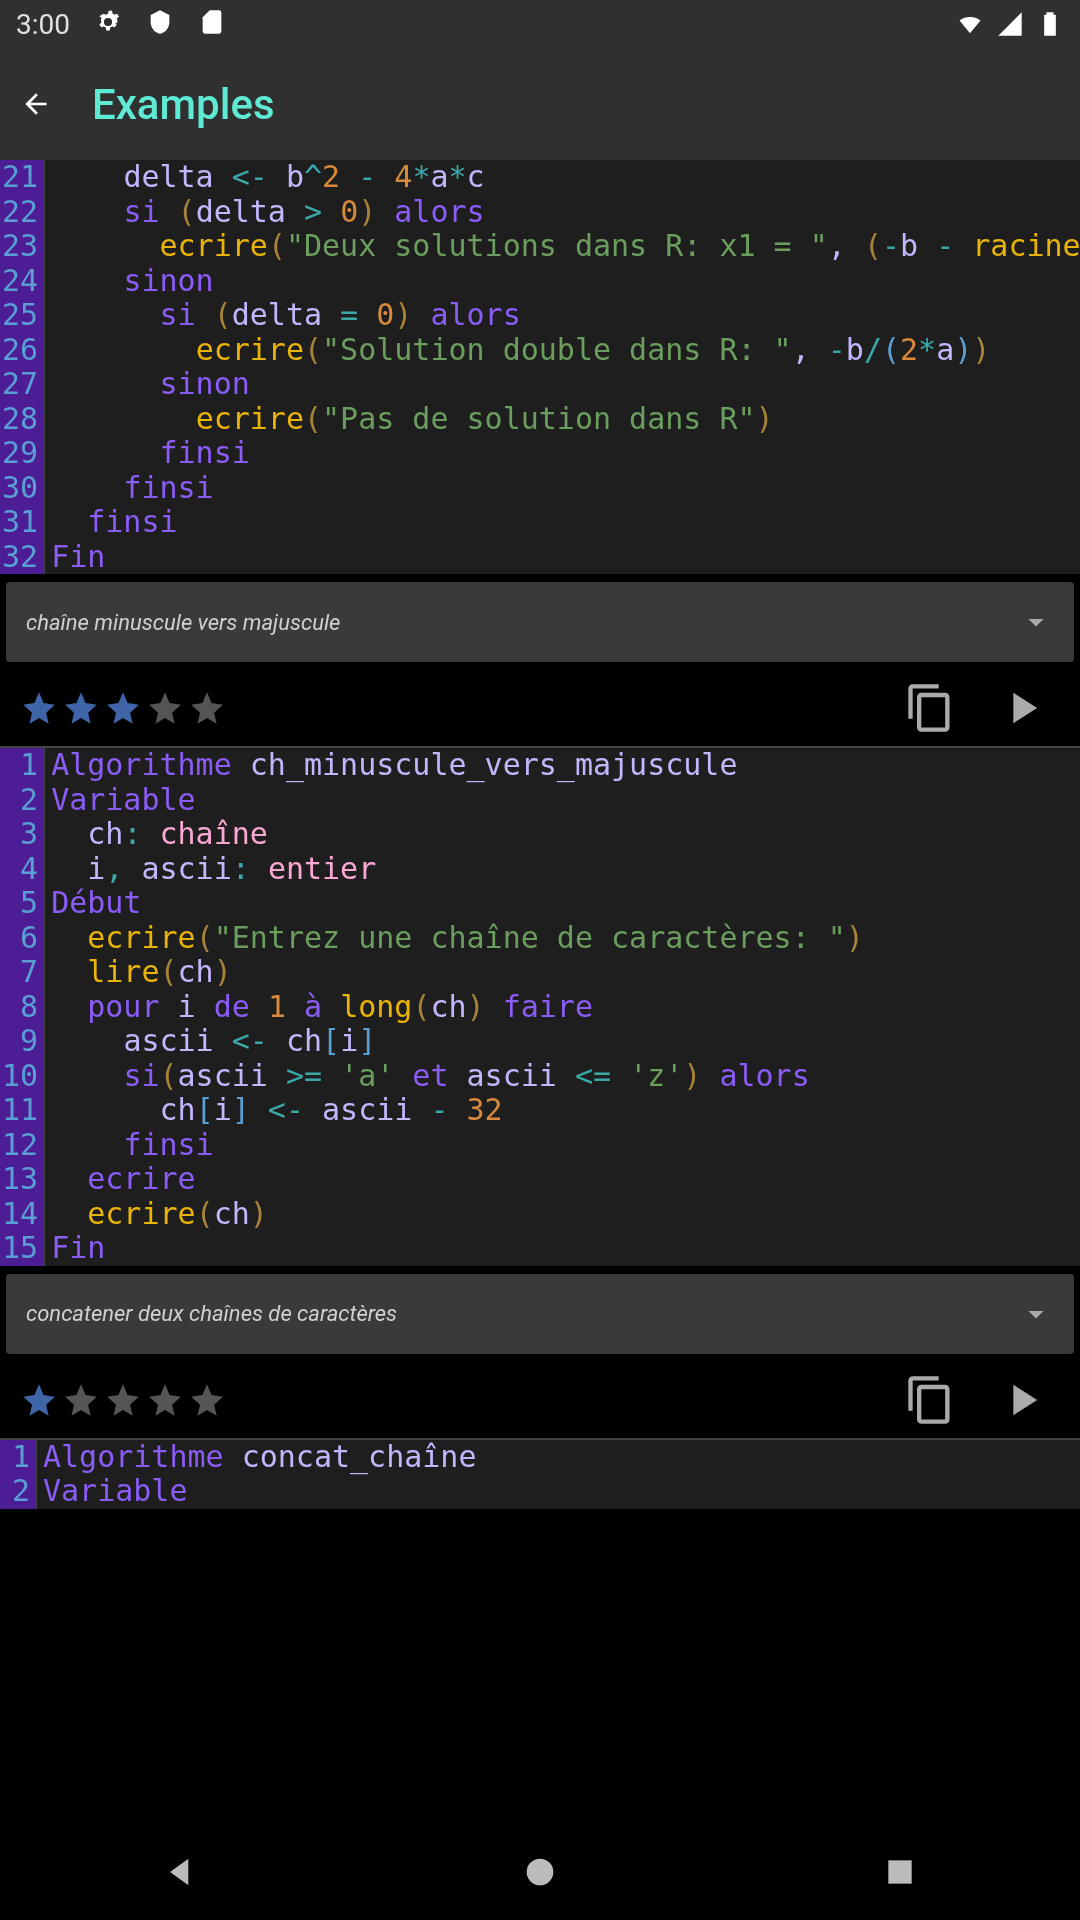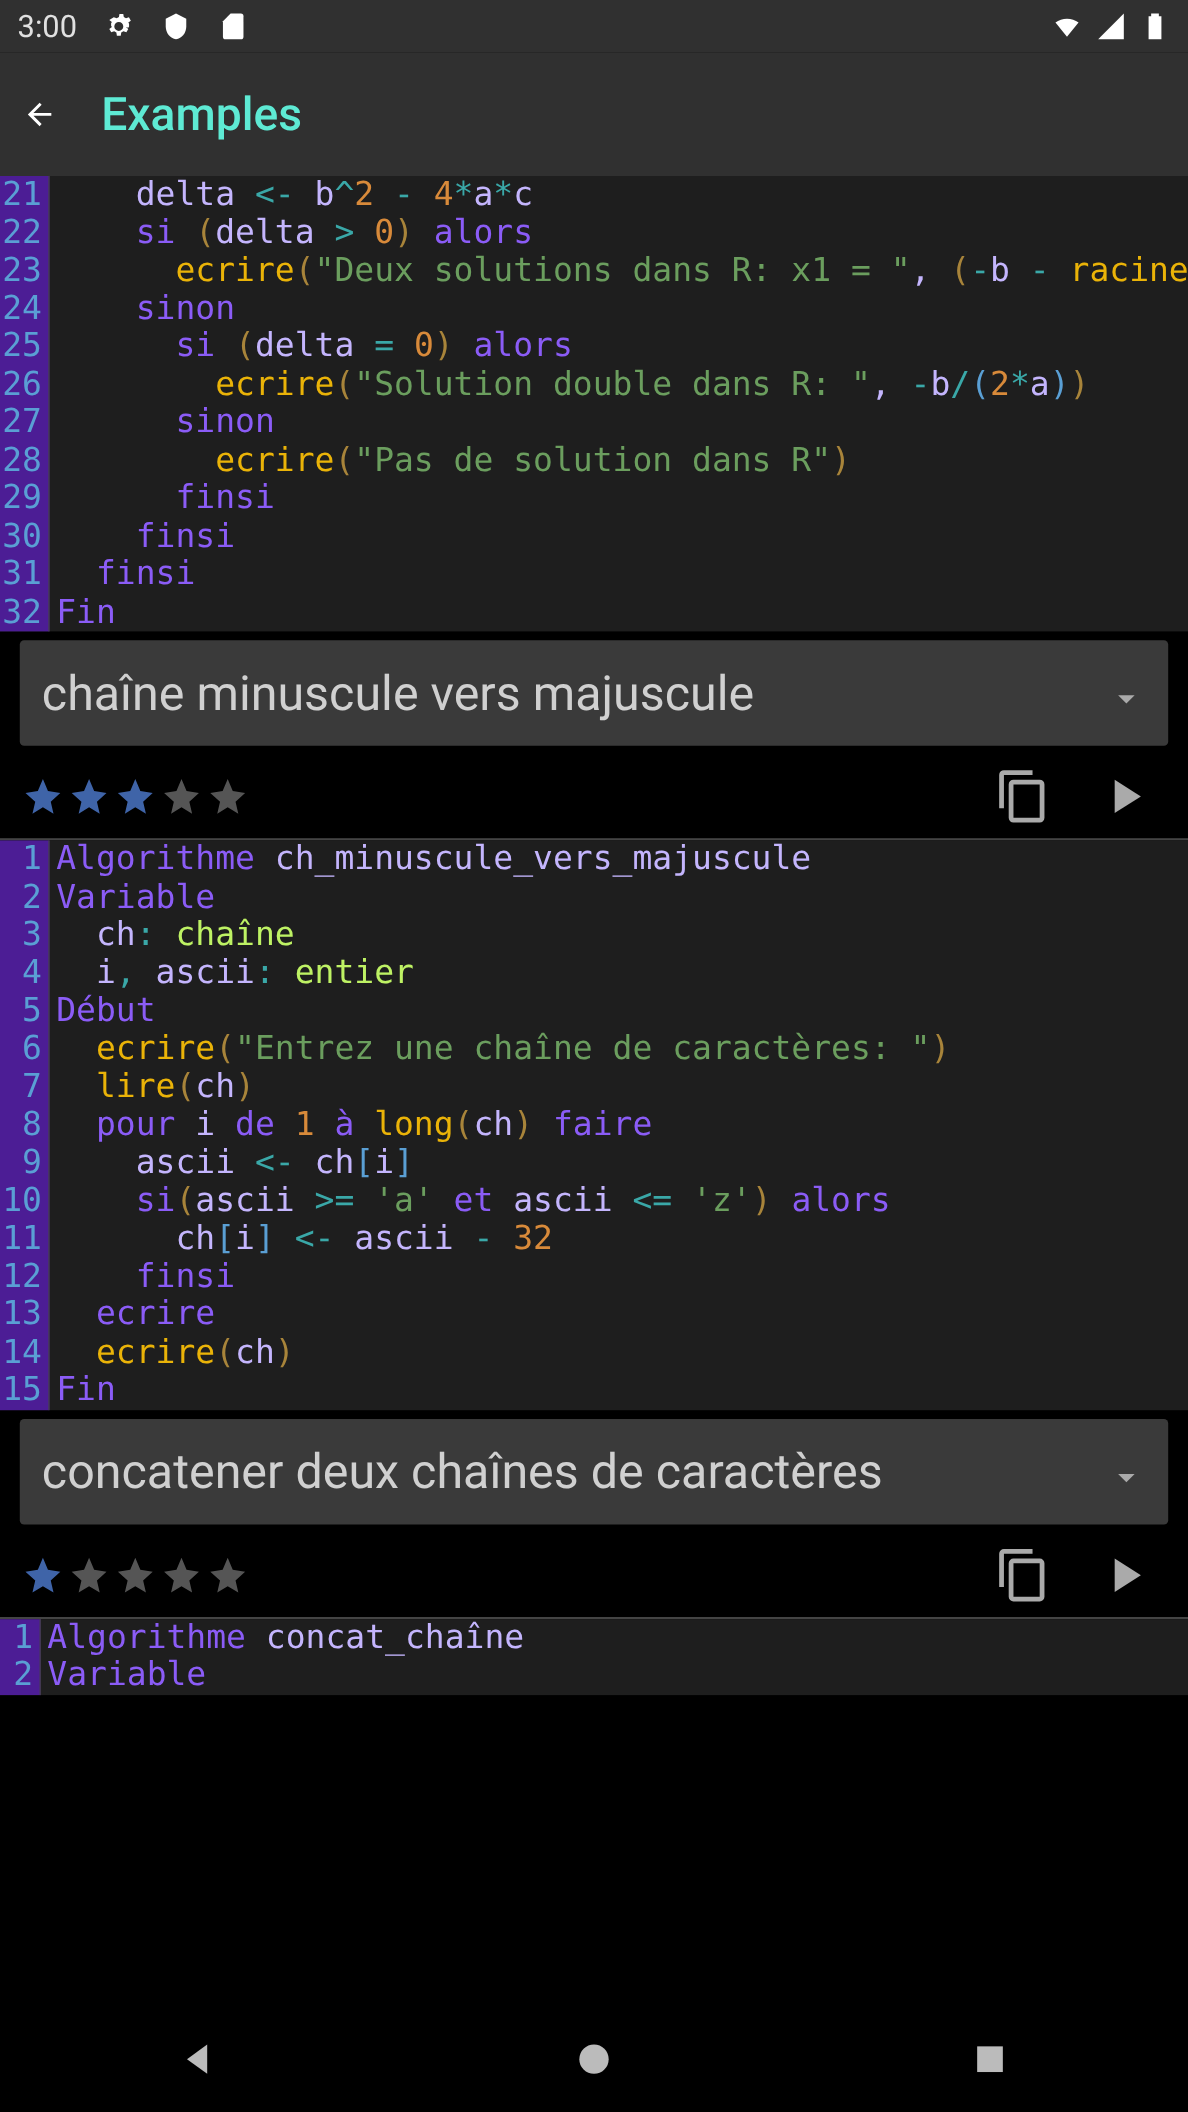--- a/index.html
+++ b/index.html
@@ -12,21 +12,21 @@
   overflow: hidden;
 }
 .status-bar {
   height: 48px;
   background: #303030;
   display: flex;
   align-items: center;
   padding: 0 16px;
   font-size: 28px;
 }
-.status-left { display: flex; align-items: center; gap: 24px; }
+.status-left { display: flex; gap: 24px; }
 .status-right { margin-left: auto; display: flex; align-items: center; gap: 12px; }
 .status-icon { width: 28px; height: 28px; display: inline-flex; }
 .app-bar {
   height: 112px;
   background: #303030;
   display: flex;
   align-items: center;
   padding: 0 20px;
   gap: 40px;
 }
@@ -49,32 +49,33 @@
 }
 .gutter div { min-width: 28px; }
 .code-lines { flex: 1; padding-left: 6px; overflow: hidden; white-space: nowrap; }
 .code-lines .ln { white-space: pre; }
 .kw { color: #8b5cf6; }
 .var { color: #c4b5fd; }
 .op { color: #3aa8a8; }
 .num { color: #d88a3a; }
 .str { color: #6b9e5e; }
 .fn { color: #eab308; }
-.type { color: #bef264; }
+.type { color: #f9a8d4; }
 .paren { color: #a8843a; }
 .paren2 { color: #5a9fd4; }
 .example-header {
   background: #3a3a3a;
-  margin: 8px 18px;
+  margin: 8px 6px;
   border-radius: 4px;
   padding: 22px 20px;
   display: flex;
   align-items: center;
-  font-size: 44px;
+  font-size: 22px;
   color: #d0d0d0;
+  font-style: italic;
 }
 .chevron { margin-left: auto; width: 36px; height: 36px; }
 .rating-row {
   display: flex;
   align-items: center;
   padding: 12px 20px;
   gap: 4px;
 }
 .star { width: 38px; height: 38px; }
 .star.on path { fill: #3f64a8; }

